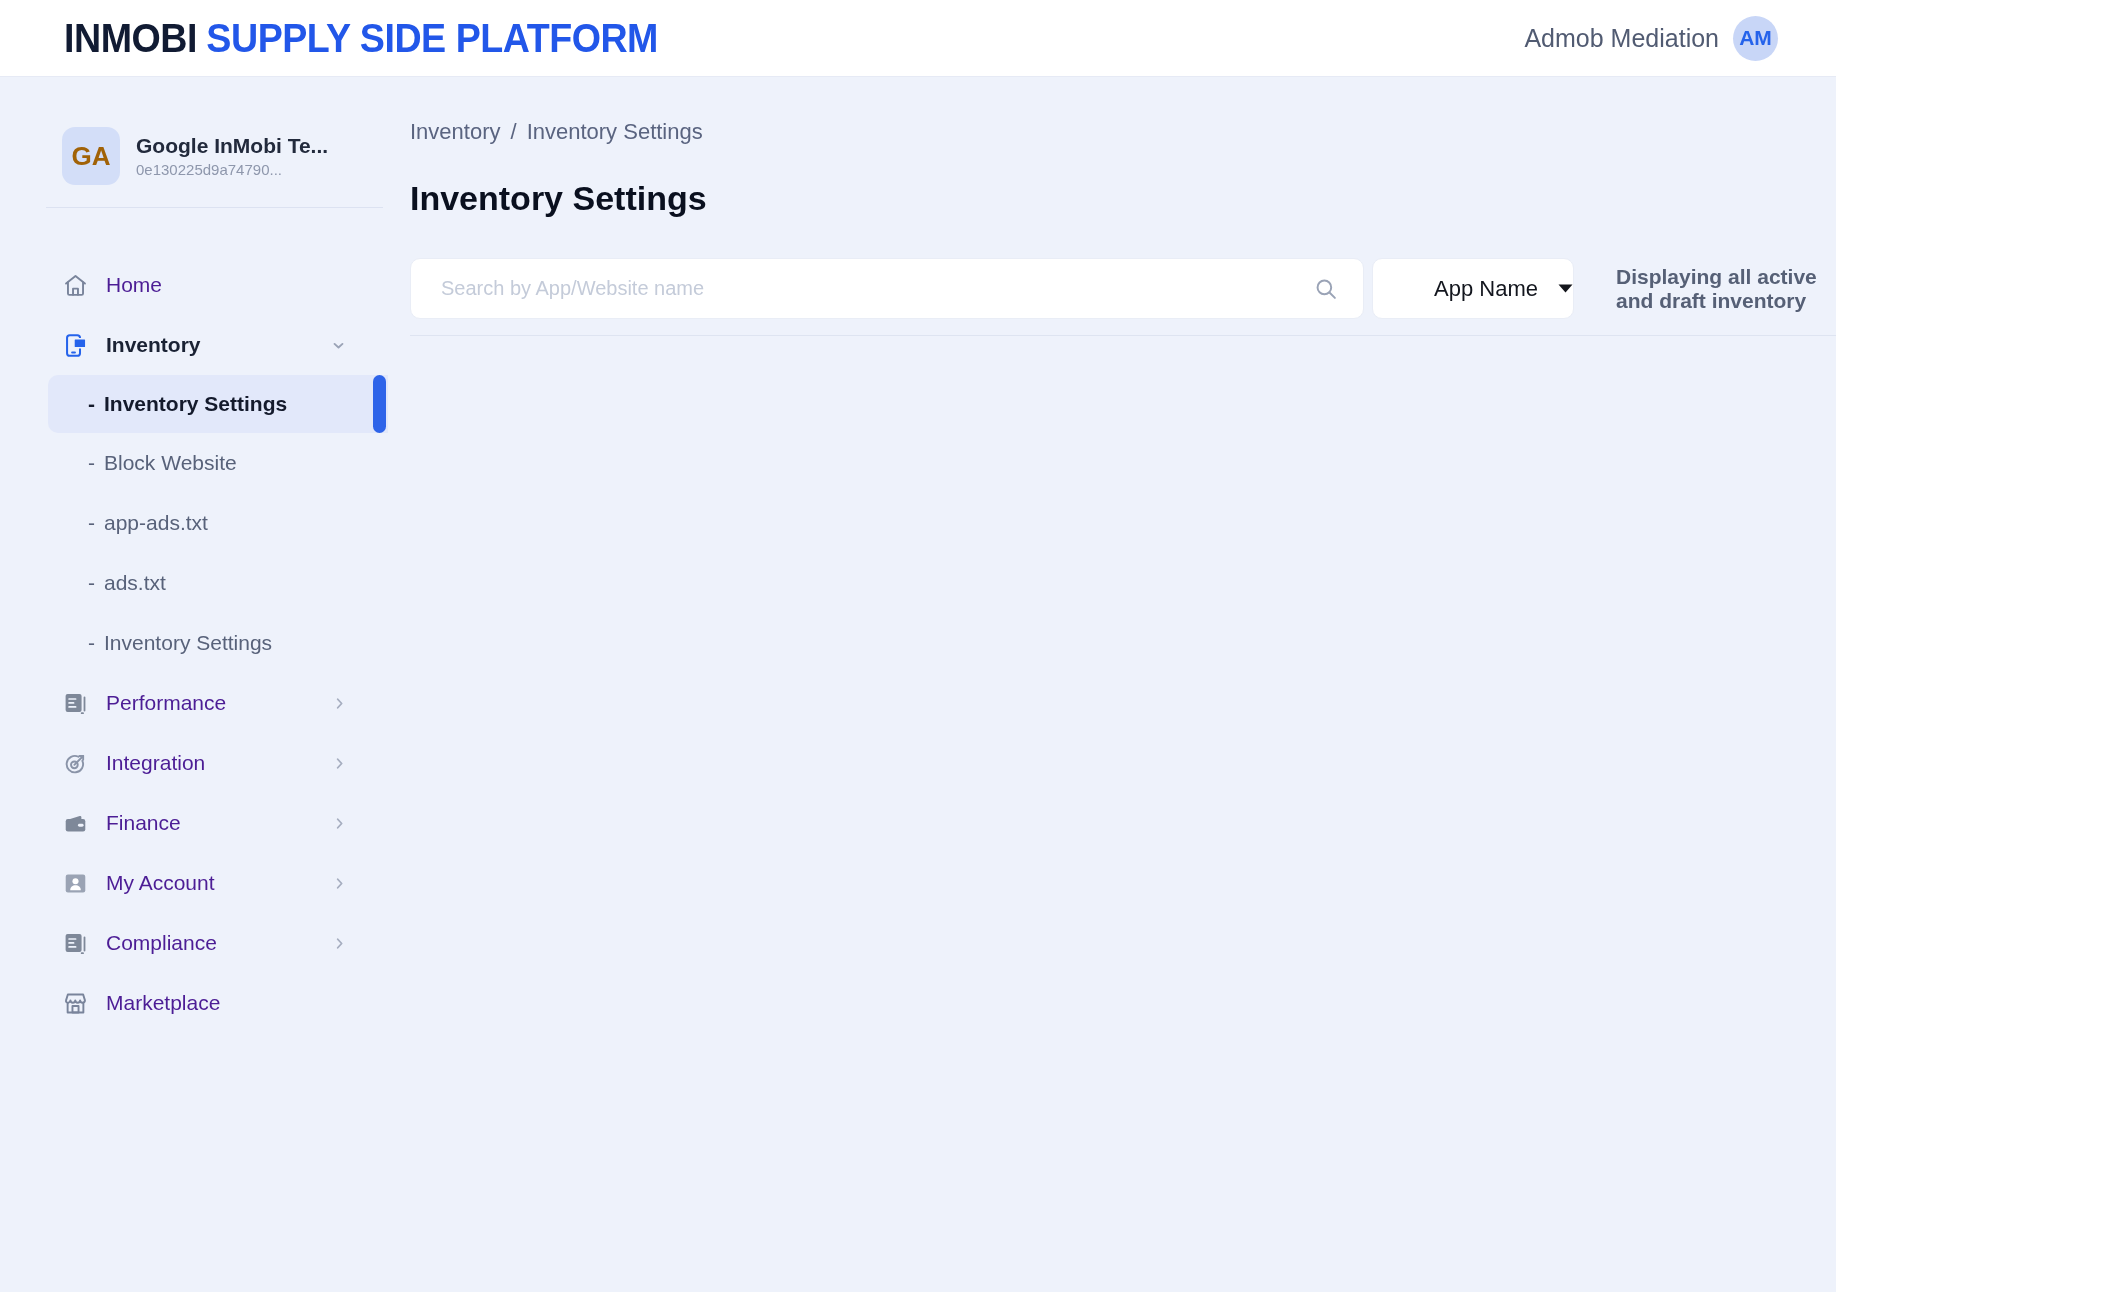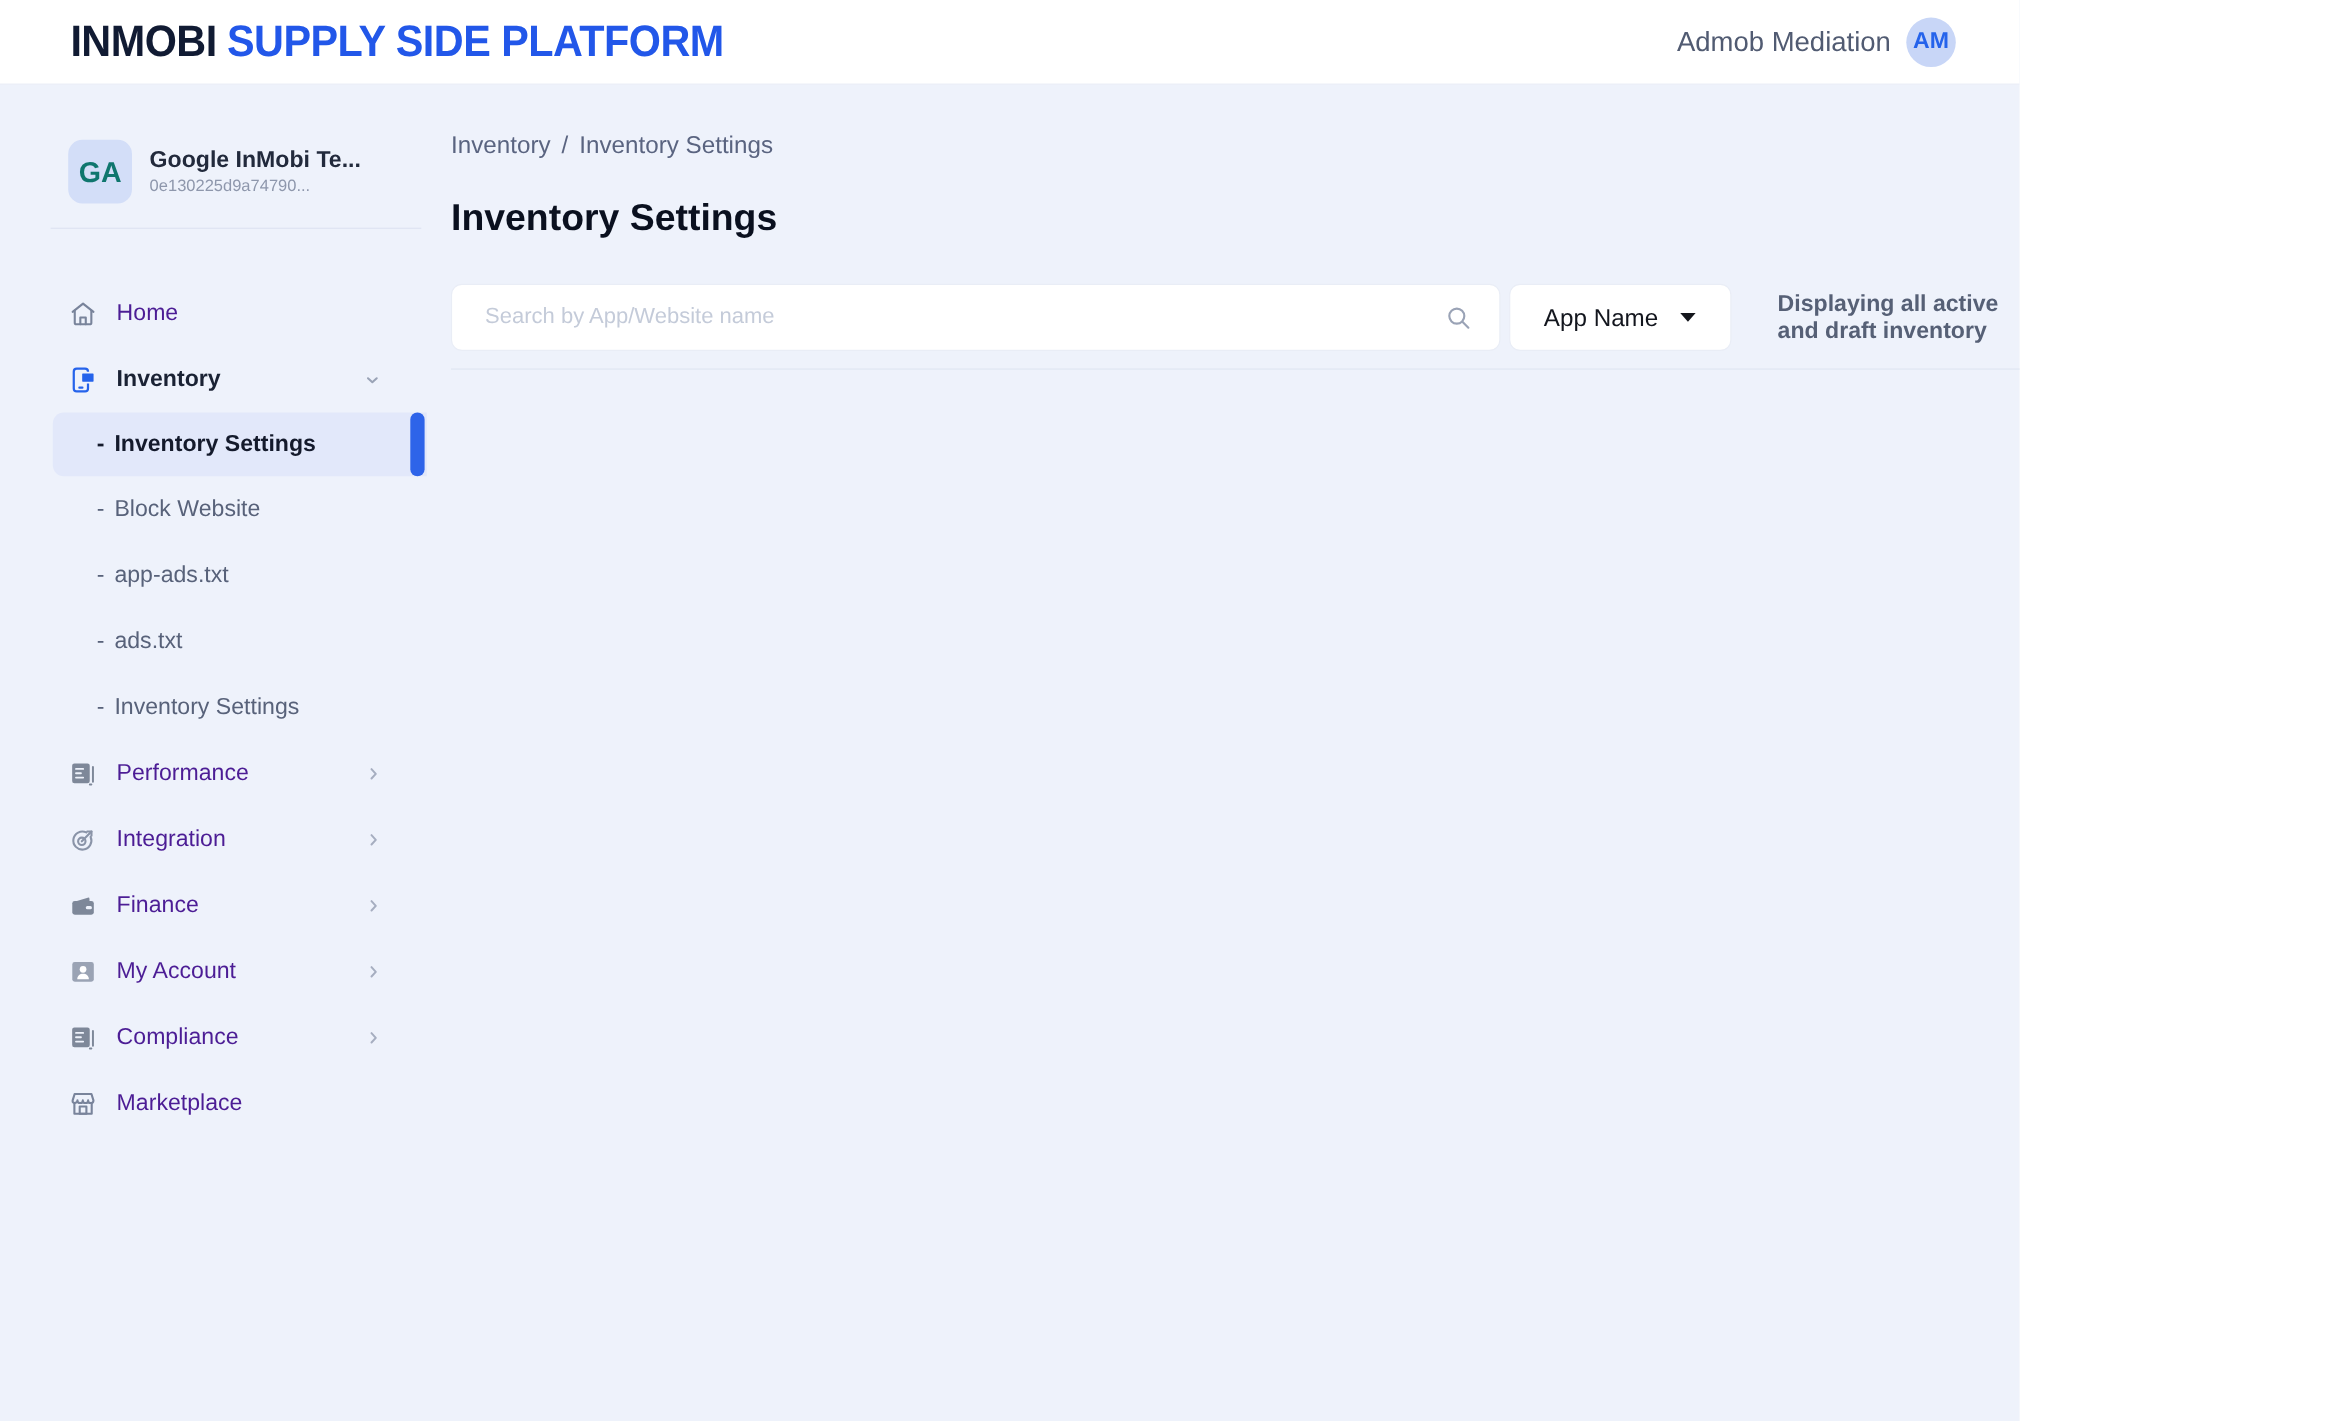--- a/index.html
+++ b/index.html
@@ -14,21 +14,21 @@
   .logo .primary { color:#111B33; }
   .logo .secondary { color:#2257E9; margin-left:10px; }
   .header-right { display:flex; align-items:center; margin-right:58px; gap:14px; }
   .user-name { font-size:25px; color:#515B72; }
   .avatar-circle { width:45px; height:45px; border-radius:50%; background:#C8D6F7; color:#2563EB;
                    font-size:21px; font-weight:700; display:flex; align-items:center; justify-content:center; }
 
   
   .sidebar { position:absolute; top:77px; left:0; width:388px; bottom:0; }
   .account { display:flex; align-items:center; gap:16px; padding:50px 0 0 62px; }
-  .account-avatar { width:58px; height:58px; border-radius:13px; background:#D3DEF8; color:#0f766e;
+  .account-avatar { width:58px; height:58px; border-radius:13px; background:#D3DEF8; color:#a16207;
                     font-size:26px; font-weight:600; display:flex; align-items:center; justify-content:center; flex:none; }
   .account-name { font-size:21px; font-weight:700; color:#222A3C; line-height:1.35; }
   .account-id { font-size:15px; color:#8E97AC; line-height:1.35; }
   .sidebar-divider { height:1px; background:#DCE2F1; margin:22px 5px 0 46px; }
 
   .nav { position:absolute; top:178px; left:0; right:0; }
   .nav-item, .sub-item { position:relative; height:60px; display:flex; align-items:center; cursor:pointer; }
   .nav-icon { width:27px; height:27px; margin-left:62px; flex:none; display:flex; align-items:center; justify-content:center; }
   .nav-label { margin-left:17px; font-size:21px; color:#4c1d95; }
   .nav-label.dark { color:#1A2234; font-weight:600; }
@@ -52,21 +52,21 @@
 
   .search-box { position:absolute; left:22px; top:181px; width:954px; height:61px; background:#fff;
                 border:1px solid #E9EDF6; border-radius:10px; display:flex; align-items:center; }
   .search-box input { flex:1; border:none; outline:none; background:transparent; margin:0 14px 0 30px;
                       font-size:20px; color:#33415C; font-family:inherit; }
   .search-box input::placeholder { color:#C4CBD9; }
   .search-icon { margin-right:24px; flex:none; display:flex; }
 
   .dropdown { position:absolute; left:984px; top:181px; width:202px; height:61px; background:#fff;
               border:1px solid #E9EDF6; border-radius:10px; display:flex; align-items:center;
-              justify-content:center; gap:20px; cursor:pointer; }
+              justify-content:flex-end; gap:20px; cursor:pointer; }
   .dropdown-value { font-size:22px; color:#13161E; font-weight:500; }
 
   .status-text { position:absolute; left:1228px; top:181px; height:61px; display:flex; align-items:center;
                  font-size:21px; font-weight:700; color:#566076; }
 
   .filter-btn { position:absolute; left:1601px; top:176px; width:70px; height:68px; background:#fff;
                 border:1px solid #DDE3EF; border-radius:12px; cursor:pointer;
                 display:flex; align-items:center; justify-content:center; }
 
   .content-divider { position:absolute; left:22px; width:1650px; top:258px; height:1px; background:#DEE4F1; }

